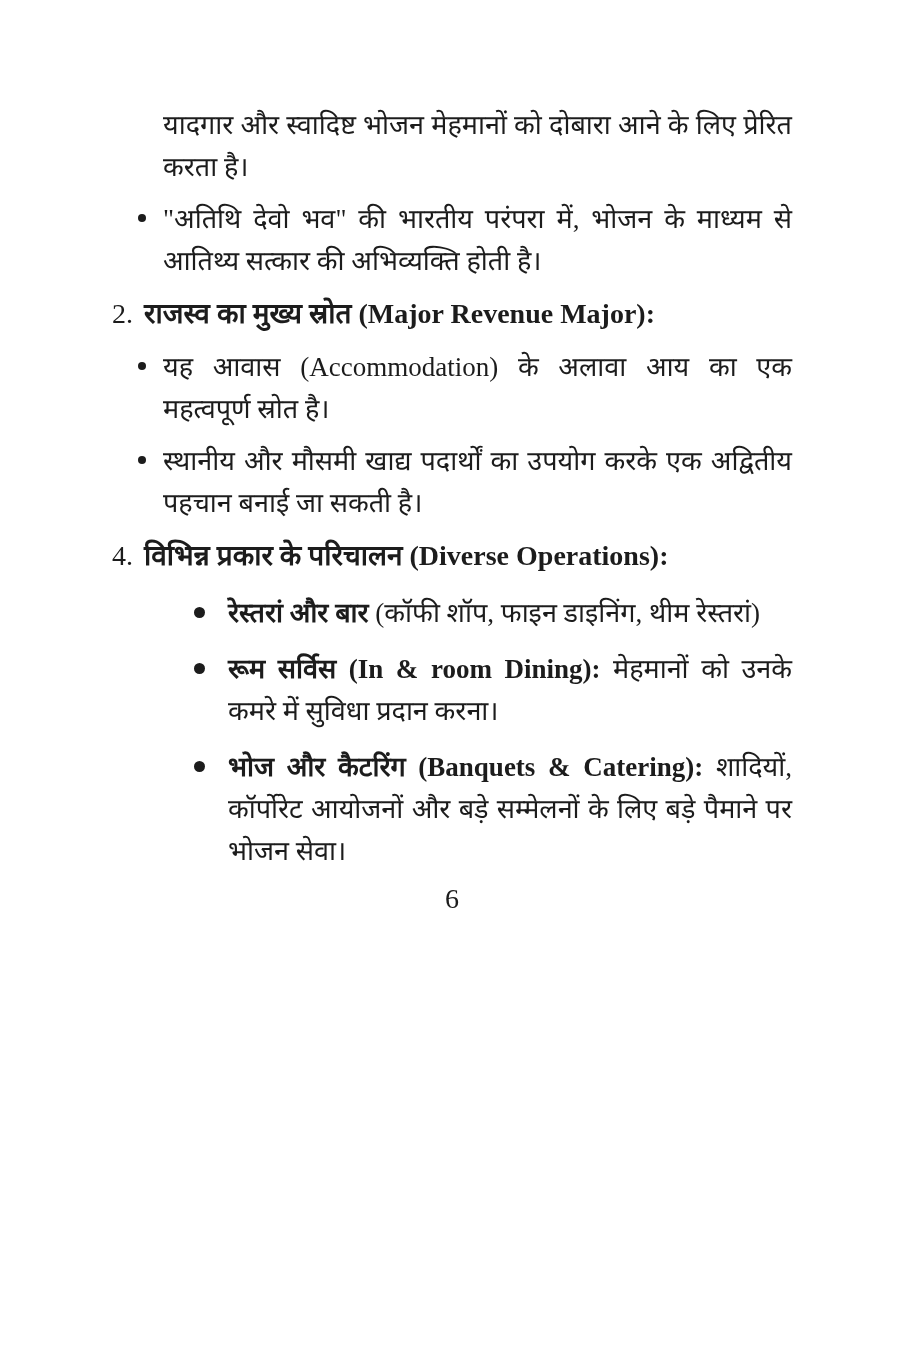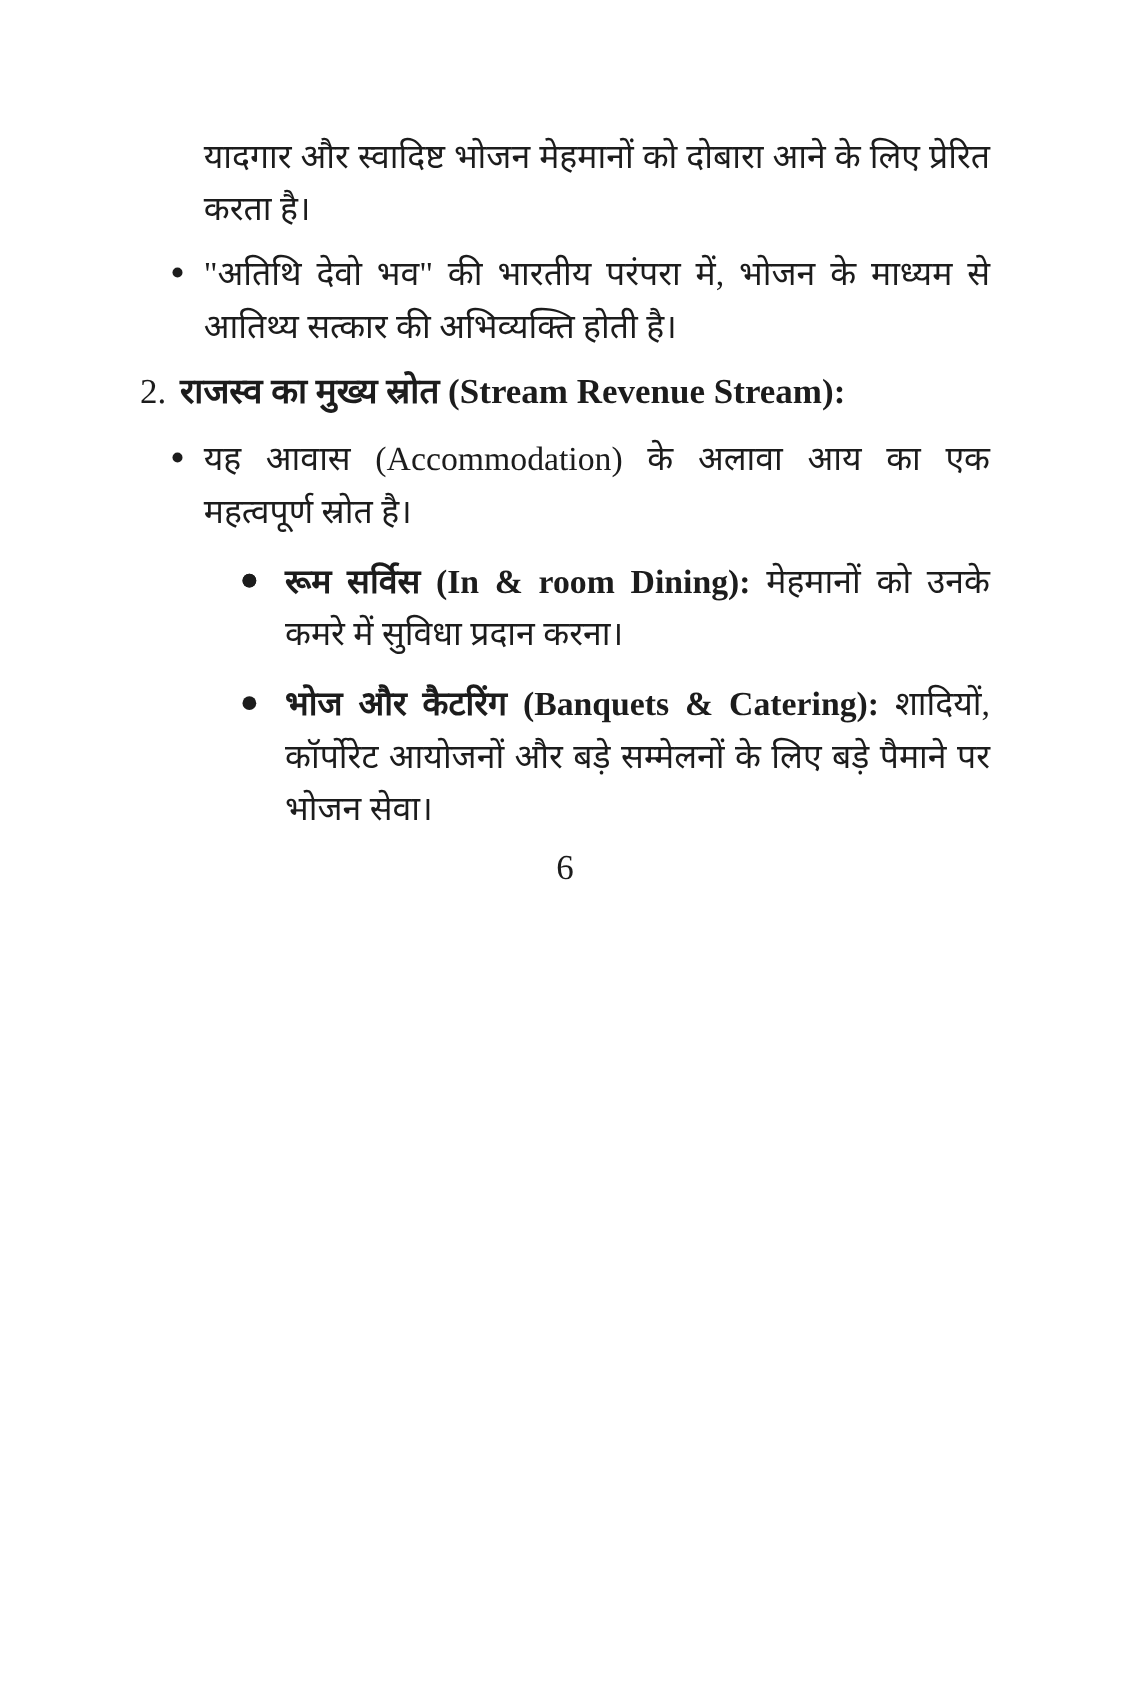--- a/index.html
+++ b/index.html
@@ -69,34 +69,42 @@
 <div class="page">
 
   <p class="para" style="padding-left:51px">यादगार और स्वादिष्ट भोजन मेहमानों को दोबारा आने के लिए प्रेरित करता है।</p>
 
   <div class="li lv1">
     <span class="dot"></span>
     <p class="para">"अतिथि देवो भव" की भारतीय परंपरा में, भोजन के माध्यम से आतिथ्य सत्कार की अभिव्यक्ति होती है।</p>
   </div>
 
   <h2 class="heading">
-    <span class="h-num">2.</span><span>राजस्व का मुख्य स्रोत (Stream Revenue Stream):</span>
+    <span class="h-num">2.</span><span>राजस्व का मुख्य स्रोत (Major Revenue Major):</span>
   </h2>
 
   <div class="li lv1">
     <span class="dot"></span>
     <p class="para">यह आवास (Accommodation) के अलावा आय का एक महत्वपूर्ण स्रोत है।</p>
   </div>
 
 
+  <div class="li lv1">
+    <span class="dot"></span>
+    <p class="para">स्थानीय और मौसमी खाद्य पदार्थों का उपयोग करके एक अद्वितीय पहचान बनाई जा सकती है।</p>
+  </div>
 
+  <h2 class="heading">
+    <span class="h-num">4.</span><span>विभिन्न प्रकार के परिचालन (Diverse Operations):</span>
+  </h2>
 
 
   <div class="li lv2">
     <span class="dot"></span>
+    <p class="para"><span class="lead">रेस्तरां और बार</span><span> (कॉफी शॉप, फाइन डाइनिंग, थीम रेस्तरां)</span></p>
   </div>
 
   <div class="li lv2">
     <span class="dot"></span>
     <p class="para"><span class="lead">रूम सर्विस (In &amp; room Dining):</span><span> मेहमानों को उनके कमरे में सुविधा प्रदान करना।</span></p>
   </div>
 
   <div class="li lv2">
     <span class="dot"></span>
     <p class="para"><span class="lead">भोज और कैटरिंग (Banquets &amp; Catering):</span><span> शादियों, कॉर्पोरेट आयोजनों और बड़े सम्मेलनों के लिए बड़े पैमाने पर भोजन सेवा।</span></p>

